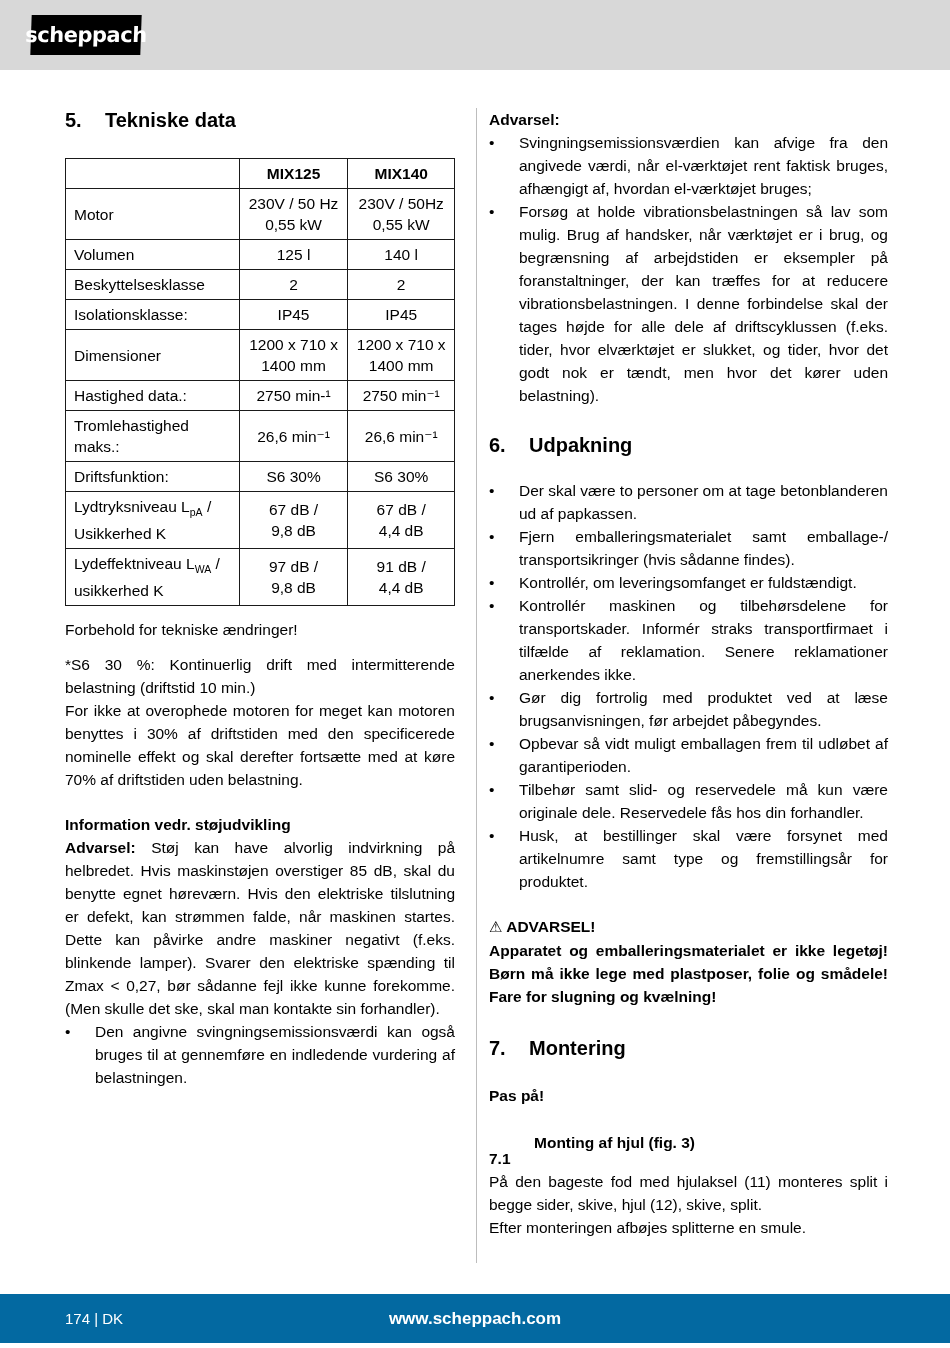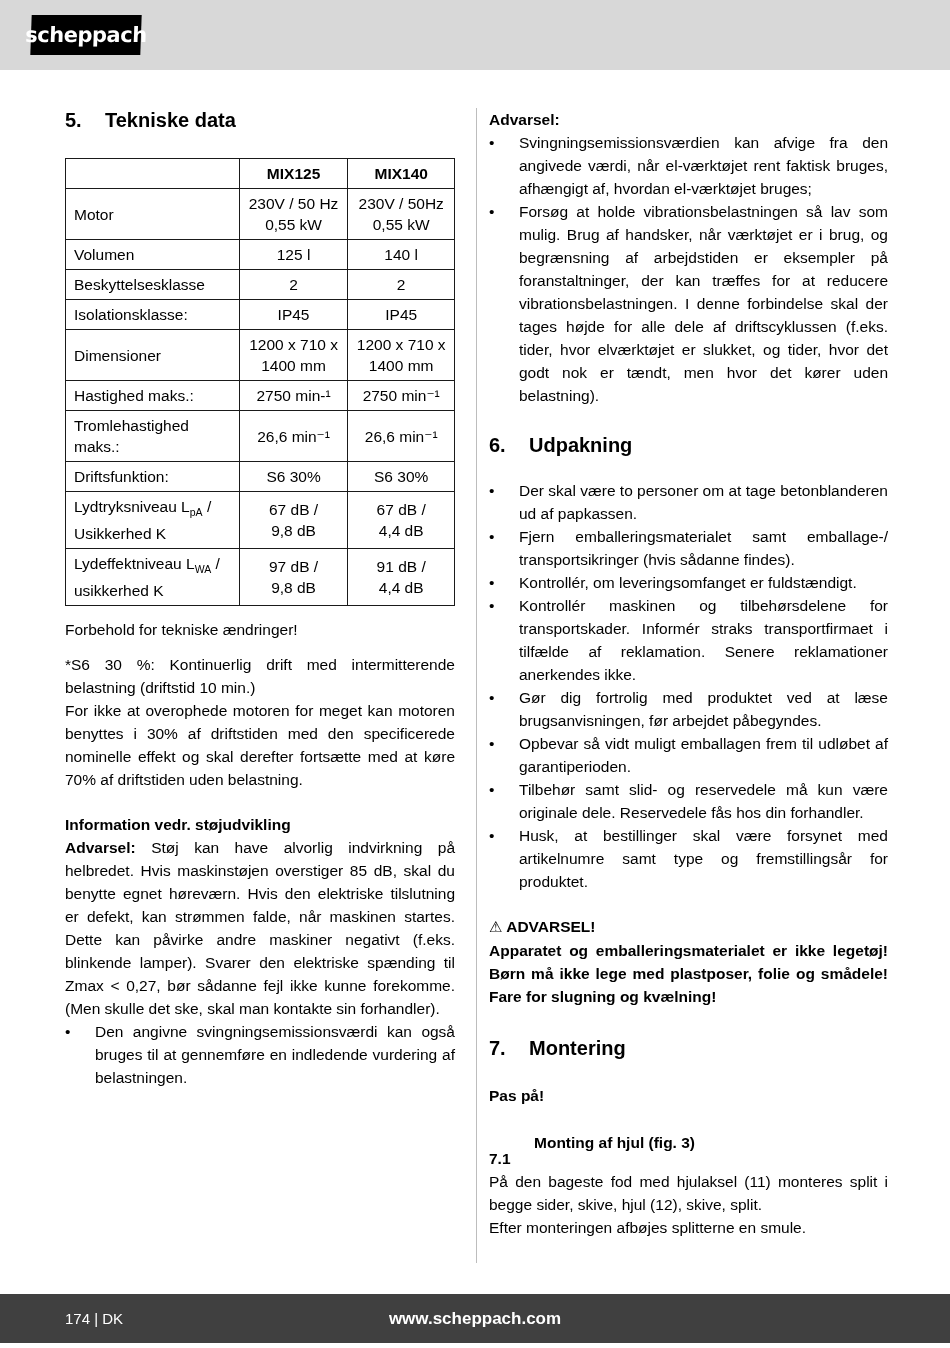--- a/index.html
+++ b/index.html
@@ -48,21 +48,21 @@
   ul.bullets li .bt { flex:1; text-align:justify; hyphens:auto; }
 
   .warn-title { font-weight:bold; }
   .warn-icon { font-family:"DejaVu Sans",sans-serif; font-size:15px; }
 
   .sub-heading { font-weight:bold; display:flex; }
   .sub-num { width:45px; flex:0 0 45px;margin-top:16px; }
 
   .footer {
     position:absolute; left:0; top:1294px; width:950px; height:49px;
-    background:#404040; color:#fff; display:flex; align-items:center;
+    background:#0369a1; color:#fff; display:flex; align-items:center;
   }
   .footer .pageno { position:absolute; left:65px; font-size:15px; }
   .footer .site { width:100%; text-align:center; font-weight:bold; font-size:17px; }
 </style>
 </head>
 <body>
 
 <div class="header-band"></div>
 <div class="logo">
   <span>scheppach</span>
@@ -112,21 +112,21 @@
         <td class="val">IP45</td>
       </tr>
       <tr>
         <td class="lbl">Dimensioner</td>
         <td class="val pre-line">1200 x 710 x
 1400 mm</td>
         <td class="val pre-line">1200 x 710 x
 1400 mm</td>
       </tr>
       <tr>
-        <td class="lbl">Hastighed maks.:</td>
+        <td class="lbl">Hastighed data.:</td>
         <td class="val">2750 min-¹</td>
         <td class="val">2750 min⁻¹</td>
       </tr>
       <tr>
         <td class="lbl pre-line">Tromlehastighed
 maks.:</td>
         <td class="val">26,6 min⁻¹</td>
         <td class="val">26,6 min⁻¹</td>
       </tr>
       <tr>

